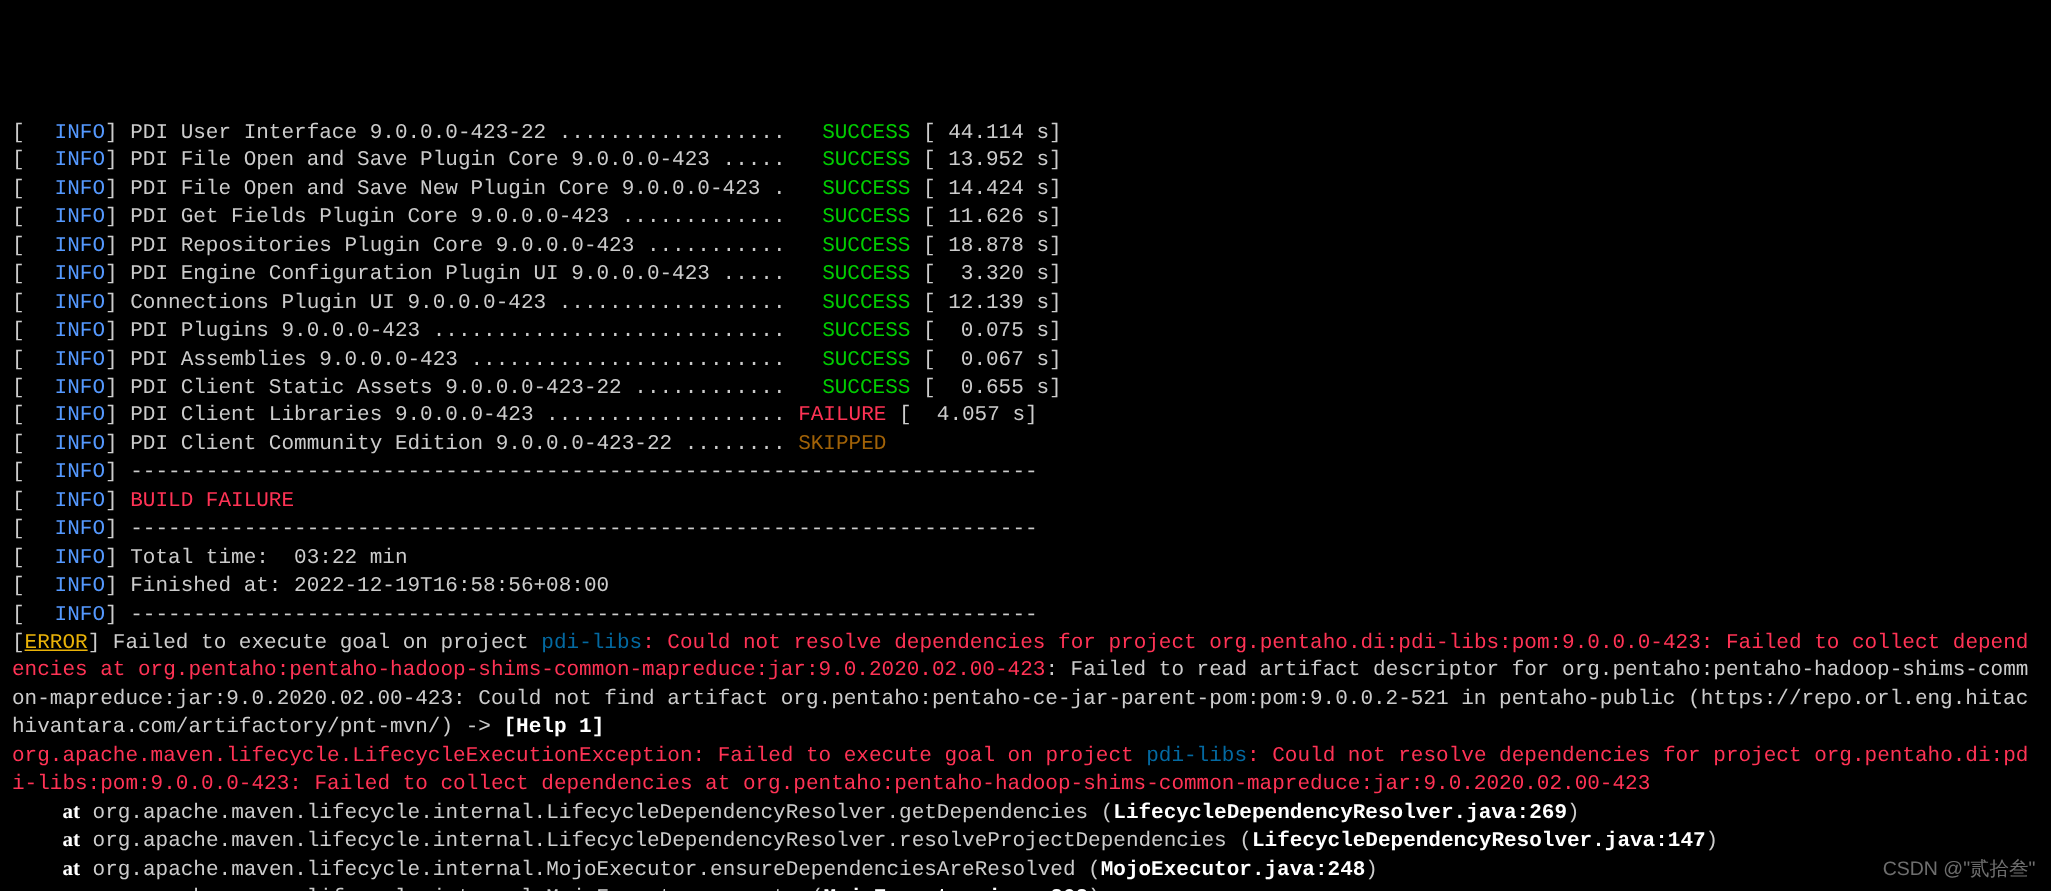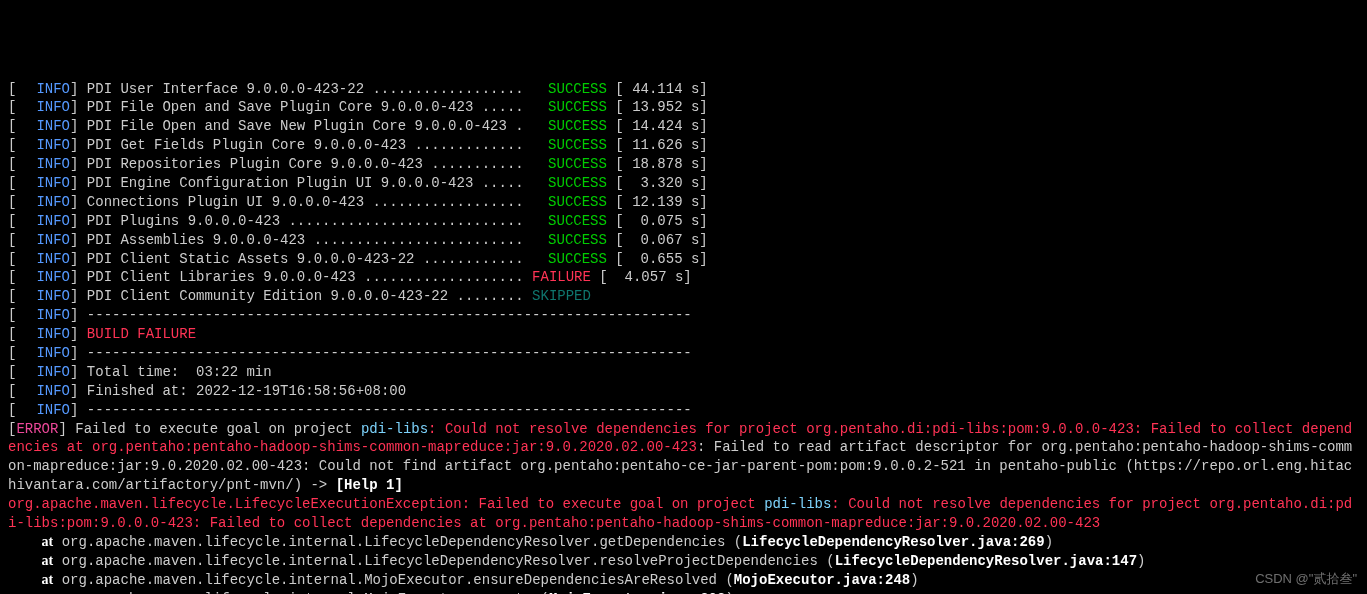--- a/index.html
+++ b/index.html
@@ -22,41 +22,42 @@
       white-space: pre;
     }
     .bracket {
       color: #cccccc;
     }
     .info {
       color: #5599ff;
       margin-left: 20px;
     }
     .error {
-      color: #ec4899;
+      color: #eab308;
+      text-decoration: underline;
     }
     .success {
       color: #00cc00;
       margin-left: 16px;
     }
     .failure {
       color: #ff3355;
       margin-top: 46px;
     }
     .skipped {
-      color: #0f766e;
+      color: #a16207;
     }
     .build-failure {
       color: #ff3355;
     }
     .red-text {
       color: #ff3355;
     }
     .project-name {
-      color: #7dd3fc;
+      color: #0369a1;
     }
     .help {
       font-weight: bold;
       color: #ffffff;
       margin-top: 32px;
     }
     .at {
       font-weight: bold;
       color: #ffffff;
       font-family: Liberation Serif, serif;

